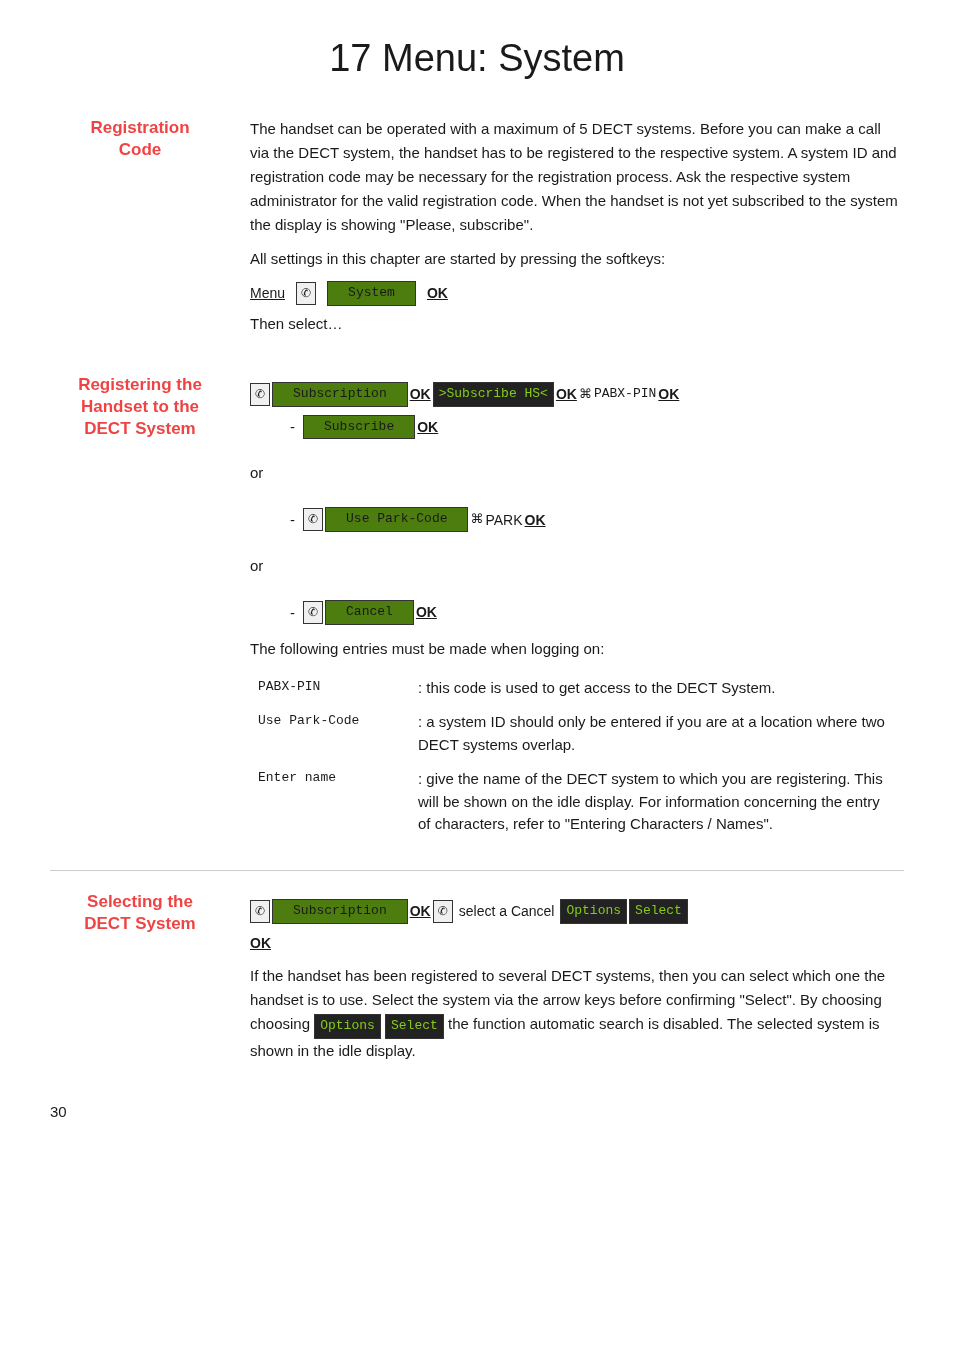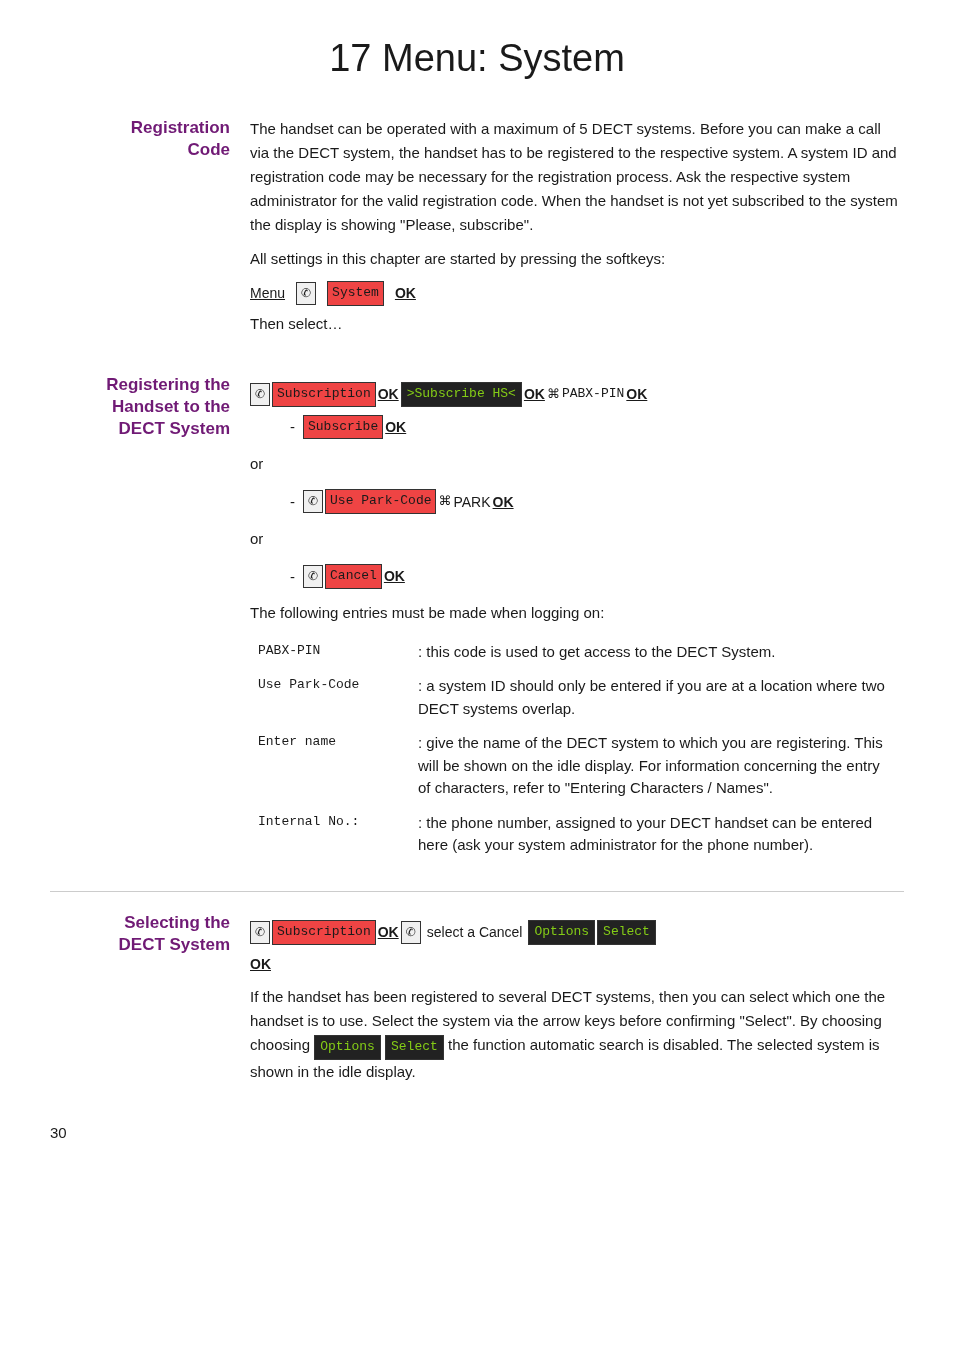--- a/index.html
+++ b/index.html
@@ -24,22 +24,22 @@
 
     .section {
       display: flex;
       margin-bottom: 28px;
     }
 
     .section-label {
       min-width: 200px;
       width: 200px;
       padding-right: 20px;
-      text-align: right;
-      color: #701a75;
+      text-align: center;
+      color: #ef4444;
       font-weight: bold;
       font-size: 17px;
       line-height: 1.3;
     }
 
     .section-content {
       flex: 1;
       font-size: 15px;
       line-height: 1.6;
       color: #1a1a1a;
@@ -54,24 +54,24 @@
       display: flex;
       align-items: center;
       margin: 8px 0;
       flex-wrap: wrap;
       gap: 2px;
     }
 
     .lcd-box {
       display: inline-block;
       border: 1.5px solid #333;
-      padding: 1px 4px;
-      font-family: 'Courier New', monospace;
-      font-size: 13px;
-      background: #ef4444;
+      padding: 1px 20px;
+      font-family: 'Courier New', monospace;
+      font-size: 13px;
+      background: #4d7c0f;
     }
 
     .lcd-box-dark {
       display: inline-block;
       border: 1.5px solid #333;
       padding: 1px 5px;
       font-family: 'Courier New', monospace;
       font-size: 13px;
       background: #222;
       color: #84cc16;
@@ -85,21 +85,21 @@
       background: #f0f0f0;
     }
 
     .ok-text {
       font-size: 14px;
       font-weight: bold;
       text-decoration: underline;
     }
 
     .or-line {
-      margin: 13px 0;
+      margin: 22px 0;
     }
 
     
     .entries-table {
       width: 100%;
       margin-top: 10px;
       border-collapse: collapse;
     }
 
     .entries-table td {
@@ -236,24 +236,20 @@
           <td>: this code is used to get access to the DECT System.</td>
         </tr>
         <tr>
           <td>Use Park-Code</td>
           <td>: a system ID should only be entered if you are at a location where two DECT systems overlap.</td>
         </tr>
         <tr>
           <td>Enter name</td>
           <td>: give the name of the DECT system to which you are registering. This will be shown on the idle display. For information concerning the entry of characters, refer to "Entering Characters / Names".</td>
         </tr>
-        <tr>
-          <td>Internal No.:</td>
-          <td>: the phone number, assigned to your DECT handset can be entered here (ask your system administrator for the phone number).</td>
-        </tr>
       </tbody>
     </table>
 
   </div>
 </div>
 
 <hr class="separator">
 
 <div class="section">
   <div class="section-label">

